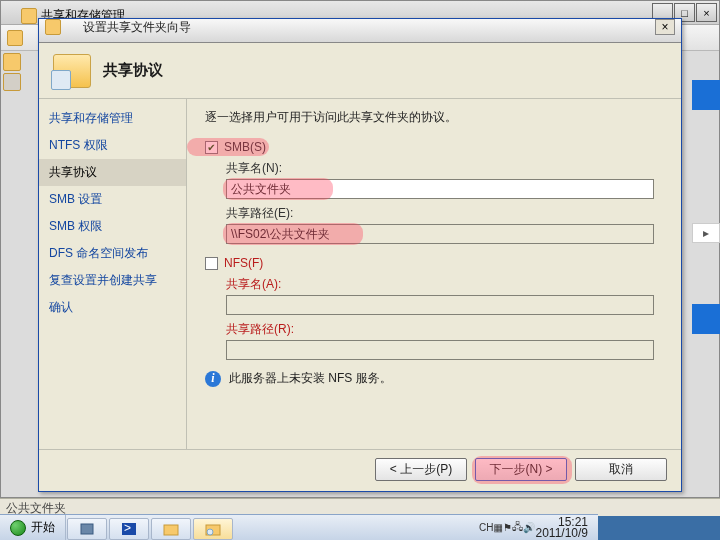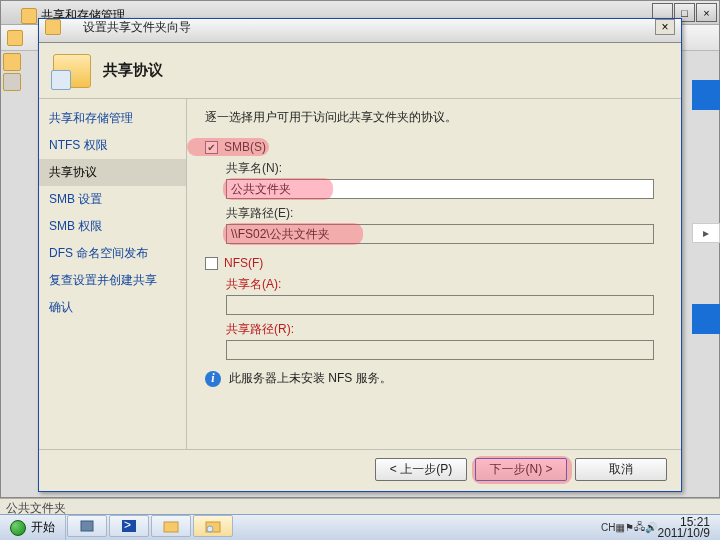--- a/index.html
+++ b/index.html
@@ -40,21 +40,21 @@
 .field{width:428px;height:20px;border:1px solid #828177;background:#fff;padding:1px 4px;display:flex;align-items:center;margin:2px 0 6px}
 .field.ro{background:#ece9d8}
 .hl{position:absolute;background:rgba(255,60,90,.35);border-radius:9px;pointer-events:none}
 .info{display:flex;align-items:center;gap:8px;margin-top:10px}
 .info .i{width:16px;height:16px;border-radius:50%;background:#2b78d7;color:#fff;display:flex;align-items:center;justify-content:center;font-family:Georgia;font-style:italic;font-weight:bold}
 .btnbar{height:40px;border-top:1px solid #c0c0b4;display:flex;align-items:center;justify-content:flex-end;padding:0 14px;gap:8px}
 .btn{min-width:92px;height:23px;background:linear-gradient(#fdfdfd,#e4e4e4);border:1px solid #707070;border-radius:2px;display:flex;align-items:center;justify-content:center;padding:0 12px;color:#222}
 
 .statusline{position:absolute;left:0;top:498px;width:720px;height:18px;background:#e9e6da;border-top:1px solid #b0b0a0;padding:1px 6px;color:#444}
 
-.taskbar{position:absolute;left:0;bottom:0;width:720px;height:26px;background:linear-gradient(#e8eef6,#c6d4e7);border-top:1px solid #8aa4c8;display:flex;align-items:flex-start}
+.taskbar{position:absolute;left:0;bottom:0;width:598px;height:26px;background:linear-gradient(#e8eef6,#c6d4e7);border-top:1px solid #8aa4c8;display:flex;align-items:flex-end}
 .start{display:flex;align-items:center;gap:5px;padding:0 10px;height:100%;border-right:1px solid #aab9ce}
 .start .orb{width:16px;height:16px;border-radius:50%;background:radial-gradient(circle at 30% 30%,#6fd06f,#1a8a1a);border:1px solid #0d5d0d}
 .tbico{width:40px;height:22px;margin:0 1px;border:1px solid #a8b6cb;background:linear-gradient(#f1f5fb,#d5e0ef);display:flex;align-items:center;justify-content:center;border-radius:2px}
 .tbico.act{background:linear-gradient(#fff5d6,#f7de9a)}
 .tbico svg{width:16px;height:16px}
 .tray{margin-left:auto;display:flex;align-items:center;padding:0 6px;height:100%}
 .tray .t{font-size:10px;color:#333}
 .clock{text-align:right;line-height:11px;font-size:10px;color:#222;padding-right:4px}
 
 .rtstrip{position:absolute;right:0;top:80px;width:28px;height:300px}

